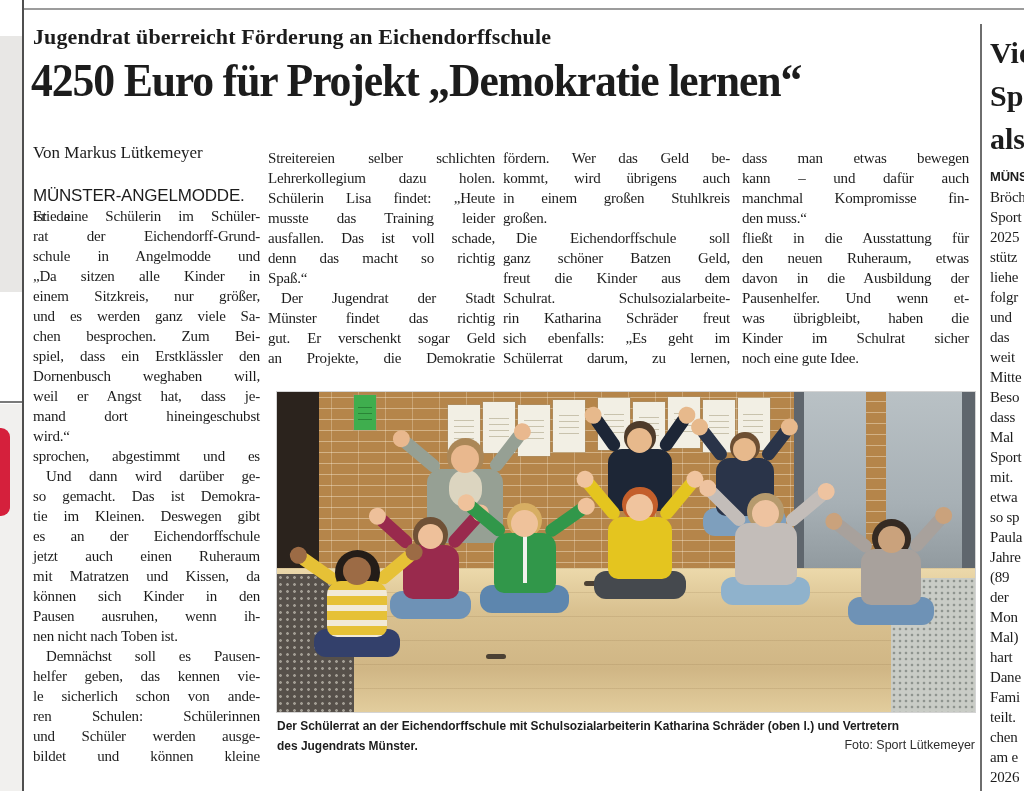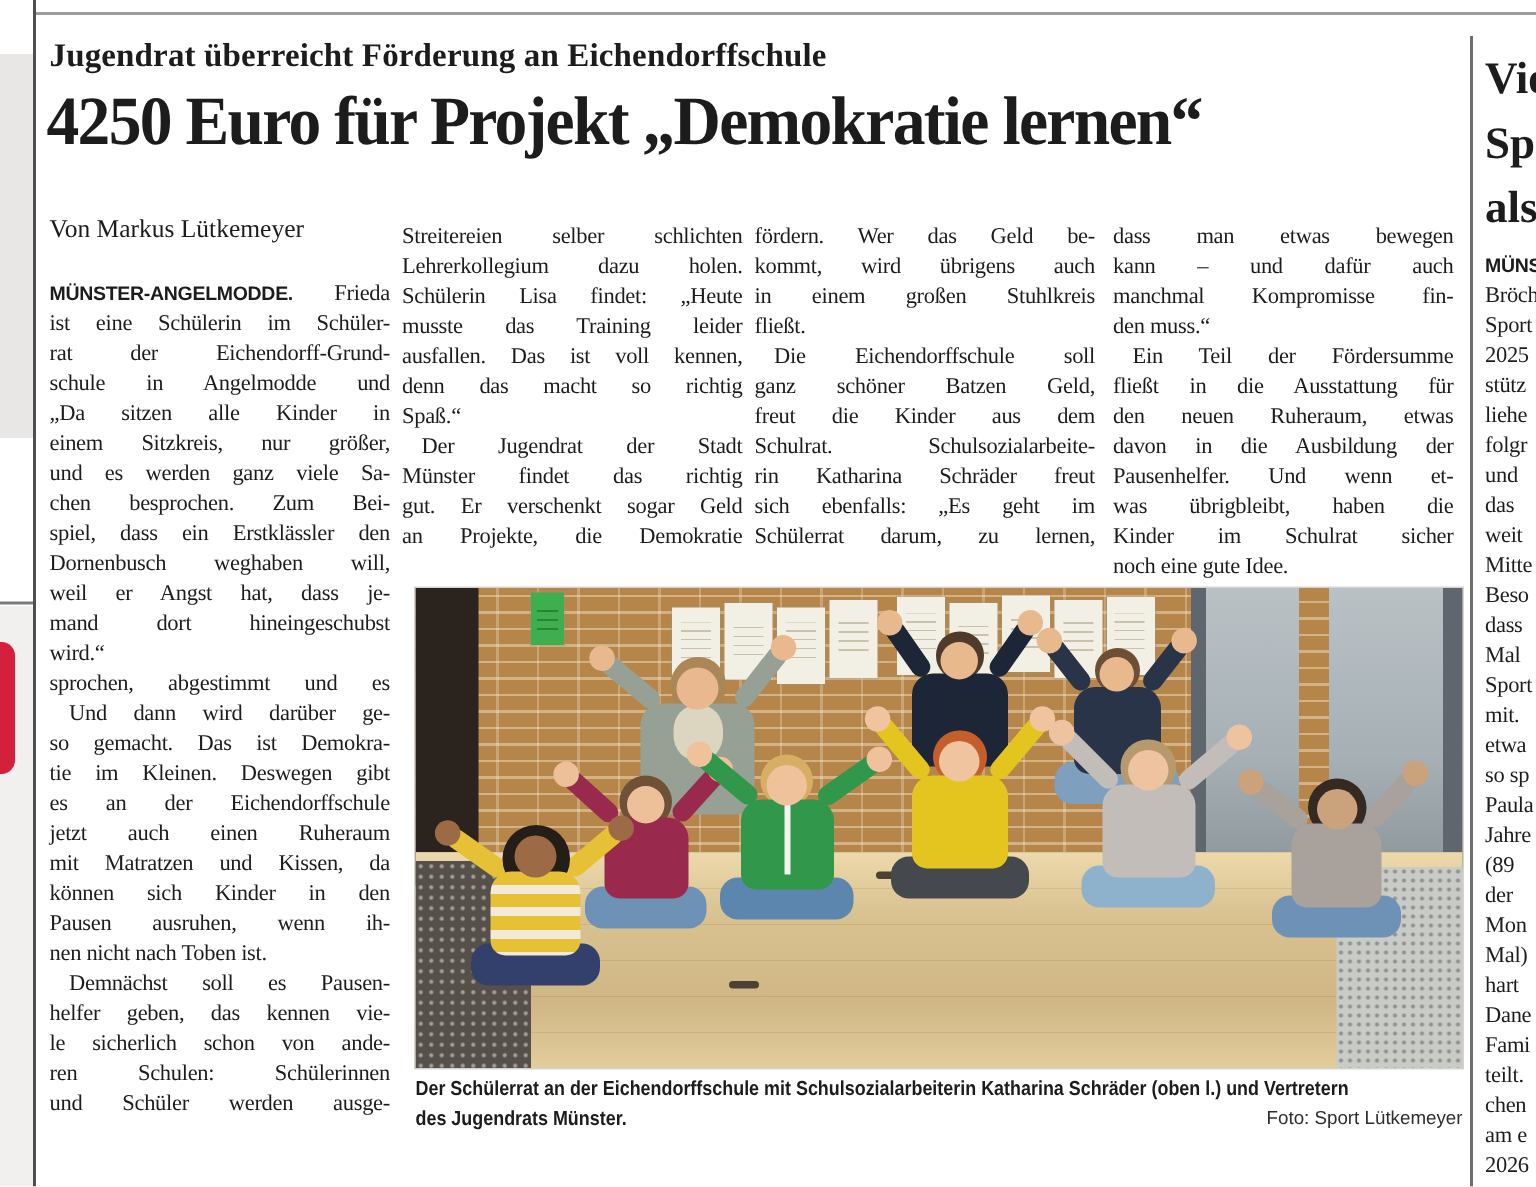--- a/index.html
+++ b/index.html
@@ -27,21 +27,21 @@
 
   
   .col{position:absolute;width:227px;font-size:15px;line-height:20px;letter-spacing:-.2px;}
   #col0{left:33px;top:186px;}
   #col1{left:268px;top:148px;}
   #col2{left:503px;top:148px;}
   #col3{left:742px;top:148px;}
   .bl{height:20px;text-align:justify;text-align-last:justify;}
   .bl.last{text-align-last:left;}
   .bl.ind{text-indent:13px;}
-  .leadin{font-family:"Liberation Sans",sans-serif;font-weight:700;font-size:13px;letter-spacing:-.2px;}
+  .leadin{font-family:"Liberation Sans",sans-serif;font-weight:400;font-size:17px;letter-spacing:-.2px;}
 
   
   #photo{left:277px;top:392px;width:698px;height:320px;overflow:hidden;background:#b5854a;outline:1px solid #d4d4d4;}
   .brick{left:0;top:0;width:100%;height:57%;background-color:var(--brick,#b5854a);
     background-image:
       repeating-linear-gradient(0deg, rgba(255,245,225,.4) 0 1.5px, transparent 1.5px 11px),
       repeating-linear-gradient(90deg, rgba(255,245,225,.28) 0 1.5px, transparent 1.5px 27px);}
   .window{left:74%;top:0;width:26%;height:58%;background:linear-gradient(180deg,#b9c1c5 0,var(--glass,#a7b0b5) 60%,#8e979c 100%);border-bottom:4px solid #858d92;}
   .wpost{top:0;height:100%;background:#5f666d;}
   .wpier{top:0;height:100%;background:var(--brick,#b5854a);
@@ -112,53 +112,53 @@
     <div class="bl">jetzt auch einen Ruheraum</div>
     <div class="bl">mit Matratzen und Kissen, da</div>
     <div class="bl">können sich Kinder in den</div>
     <div class="bl">Pausen ausruhen, wenn ih-</div>
     <div class="bl last">nen nicht nach Toben ist.</div>
     <div class="bl ind">Demnächst soll es Pausen-</div>
     <div class="bl">helfer geben, das kennen vie-</div>
     <div class="bl">le sicherlich schon von ande-</div>
     <div class="bl">ren Schulen: Schülerinnen</div>
     <div class="bl">und Schüler werden ausge-</div>
+    <div class="bl">bildet und können kleine</div>
   </div>
 <div class="col" id="col1">
     <div class="bl">Streitereien selber schlichten</div>
     <div class="bl">Lehrerkollegium dazu holen.</div>
     <div class="bl">Schülerin Lisa findet: „Heute</div>
     <div class="bl">musste das Training leider</div>
-    <div class="bl">ausfallen. Das ist voll kennen,</div>
+    <div class="bl">ausfallen. Das ist voll schade,</div>
     <div class="bl">denn das macht so richtig</div>
     <div class="bl last">Spaß.“</div>
     <div class="bl ind">Der Jugendrat der Stadt</div>
     <div class="bl">Münster findet das richtig</div>
     <div class="bl">gut. Er verschenkt sogar Geld</div>
     <div class="bl">an Projekte, die Demokratie</div>
   </div>
 <div class="col" id="col2">
     <div class="bl">fördern. Wer das Geld be-</div>
     <div class="bl">kommt, wird übrigens auch</div>
     <div class="bl">in einem großen Stuhlkreis</div>
-    <div class="bl last">fließt.</div>
+    <div class="bl last">großen.</div>
     <div class="bl ind">Die Eichendorffschule soll</div>
     <div class="bl">ganz schöner Batzen Geld,</div>
     <div class="bl">freut die Kinder aus dem</div>
     <div class="bl">Schulrat. Schulsozialarbeite-</div>
     <div class="bl">rin Katharina Schräder freut</div>
     <div class="bl">sich ebenfalls: „Es geht im</div>
     <div class="bl">Schülerrat darum, zu lernen,</div>
   </div>
 <div class="col" id="col3">
     <div class="bl">dass man etwas bewegen</div>
     <div class="bl">kann – und dafür auch</div>
     <div class="bl">manchmal Kompromisse fin-</div>
     <div class="bl last">den muss.“</div>
-    <div class="bl ind">Ein Teil der Fördersumme</div>
     <div class="bl">fließt in die Ausstattung für</div>
     <div class="bl">den neuen Ruheraum, etwas</div>
     <div class="bl">davon in die Ausbildung der</div>
     <div class="bl">Pausenhelfer. Und wenn et-</div>
     <div class="bl">was übrigbleibt, haben die</div>
     <div class="bl">Kinder im Schulrat sicher</div>
     <div class="bl last">noch eine gute Idee.</div>
   </div>
 
 <div class="abs" id="photo" title="Neun Personen mit erhobenen Daumen: sechs Kinder sitzen vorn auf Holztischen, dahinter drei Erwachsene vor einer Backsteinwand mit Plakaten" style="--brick: #b5854a; --paper: #f2efe4; --greenpaper: #3fae4e; --wood: #d9c190; --glass: #a7b0b5; --door: #2b231d; --darkfloor: #56504a; --terrazzo: #c9ccc6;">

